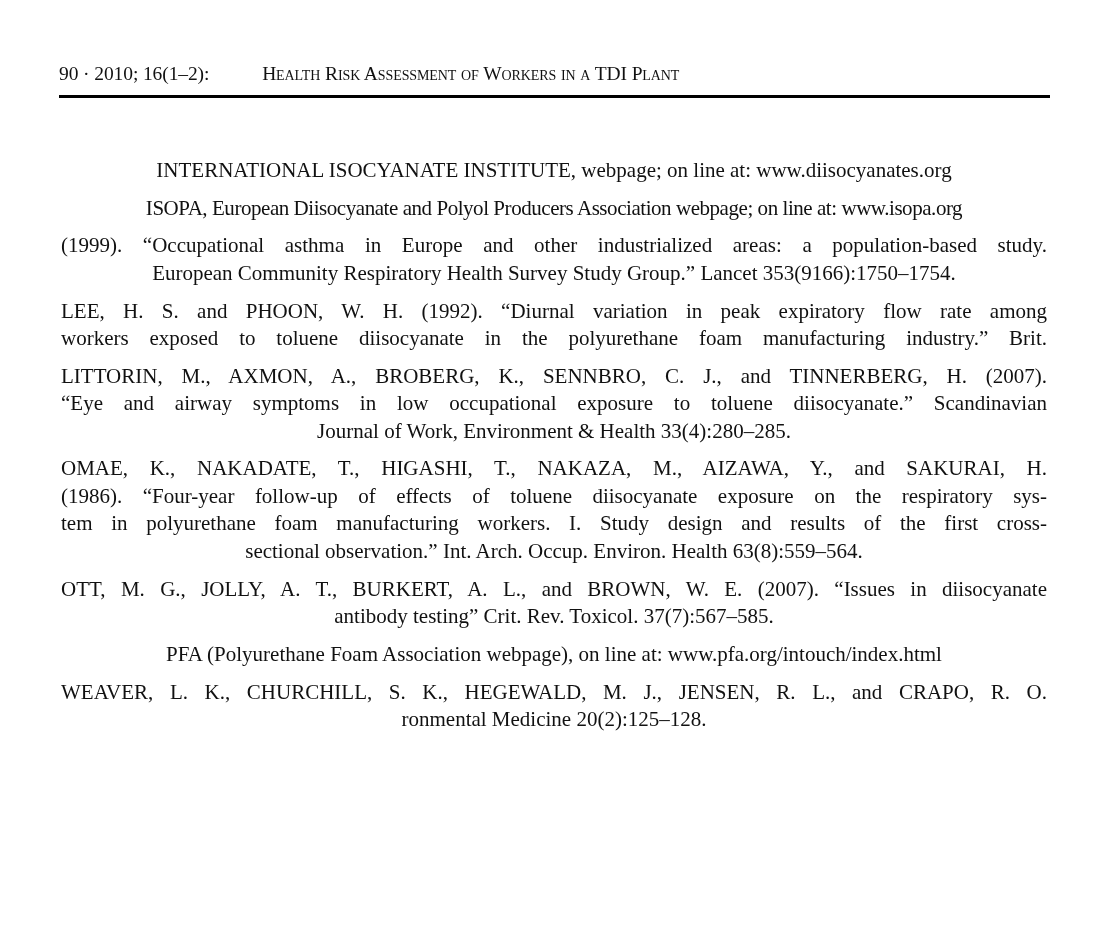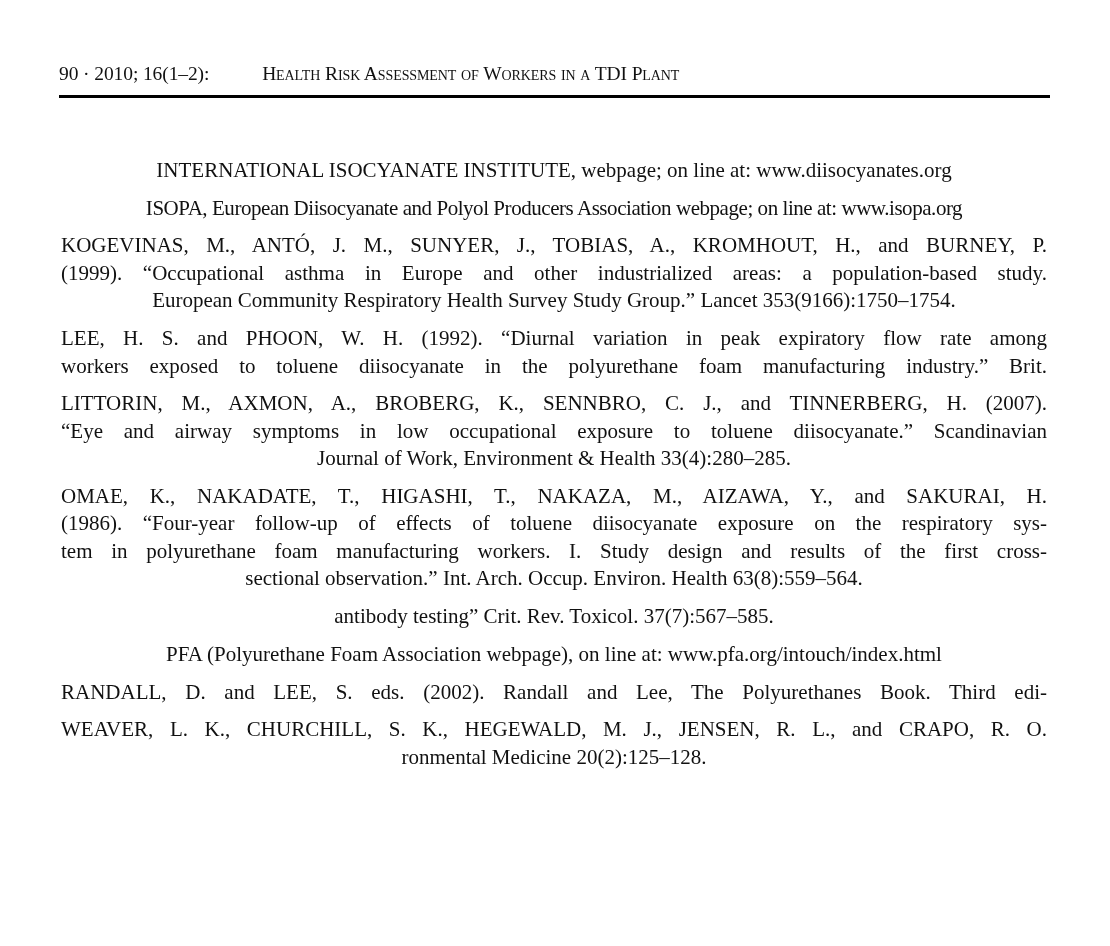--- a/index.html
+++ b/index.html
@@ -25,45 +25,44 @@
 </div>
 
 <div class="refs" id="refs">
     <div class="ref">
       <div class="line l">INTERNATIONAL ISOCYANATE INSTITUTE, webpage; on line at: www.diisocyanates.org</div>
     </div>
     <div class="ref">
       <div class="line l tight">ISOPA, European Diisocyanate and Polyol Producers Association webpage; on line at: www.isopa.org</div>
     </div>
     <div class="ref">
-      <div class="line j">KOGEVINAS, M., ANTÓ, J. M., SUNYER, J., TOBIAS, A., KROMHOUT, H., and BURNEY, P.</div>
       <div class="line j">(1999). “Occupational asthma in Europe and other industrialized areas: a population-based study.</div>
       <div class="line l">European Community Respiratory Health Survey Study Group.” Lancet 353(9166):1750–1754.</div>
     </div>
     <div class="ref">
       <div class="line j">LEE, H. S. and PHOON, W. H. (1992). “Diurnal variation in peak expiratory flow rate among</div>
       <div class="line j">workers exposed to toluene diisocyanate in the polyurethane foam manufacturing industry.” Brit.</div>
     </div>
     <div class="ref">
       <div class="line j">LITTORIN, M., AXMON, A., BROBERG, K., SENNBRO, C. J., and TINNERBERG, H. (2007).</div>
       <div class="line j">“Eye and airway symptoms in low occupational exposure to toluene diisocyanate.” Scandinavian</div>
       <div class="line l">Journal of Work, Environment &amp; Health 33(4):280–285.</div>
     </div>
     <div class="ref">
       <div class="line j">OMAE, K., NAKADATE, T., HIGASHI, T., NAKAZA, M., AIZAWA, Y., and SAKURAI, H.</div>
       <div class="line j">(1986). “Four-year follow-up of effects of toluene diisocyanate exposure on the respiratory sys-</div>
       <div class="line j">tem in polyurethane foam manufacturing workers. I. Study design and results of the first cross-</div>
       <div class="line l">sectional observation.” Int. Arch. Occup. Environ. Health 63(8):559–564.</div>
     </div>
     <div class="ref">
+      <div class="line j">OTT, M. G., JOLLY, A. T., BURKERT, A. L., and BROWN, W. E. (2007). “Issues in diisocyanate</div>
       <div class="line l">antibody testing” Crit. Rev. Toxicol. 37(7):567–585.</div>
     </div>
     <div class="ref">
       <div class="line l">PFA (Polyurethane Foam Association webpage), on line at: www.pfa.org/intouch/index.html</div>
     </div>
     <div class="ref">
-      <div class="line j">RANDALL, D. and LEE, S. eds. (2002). Randall and Lee, The Polyurethanes Book. Third edi-</div>
     </div>
     <div class="ref">
       <div class="line j">WEAVER, L. K., CHURCHILL, S. K., HEGEWALD, M. J., JENSEN, R. L., and CRAPO, R. O.</div>
       <div class="line l">ronmental Medicine 20(2):125–128.</div>
     </div>
   </div>
 
 </body></html>

